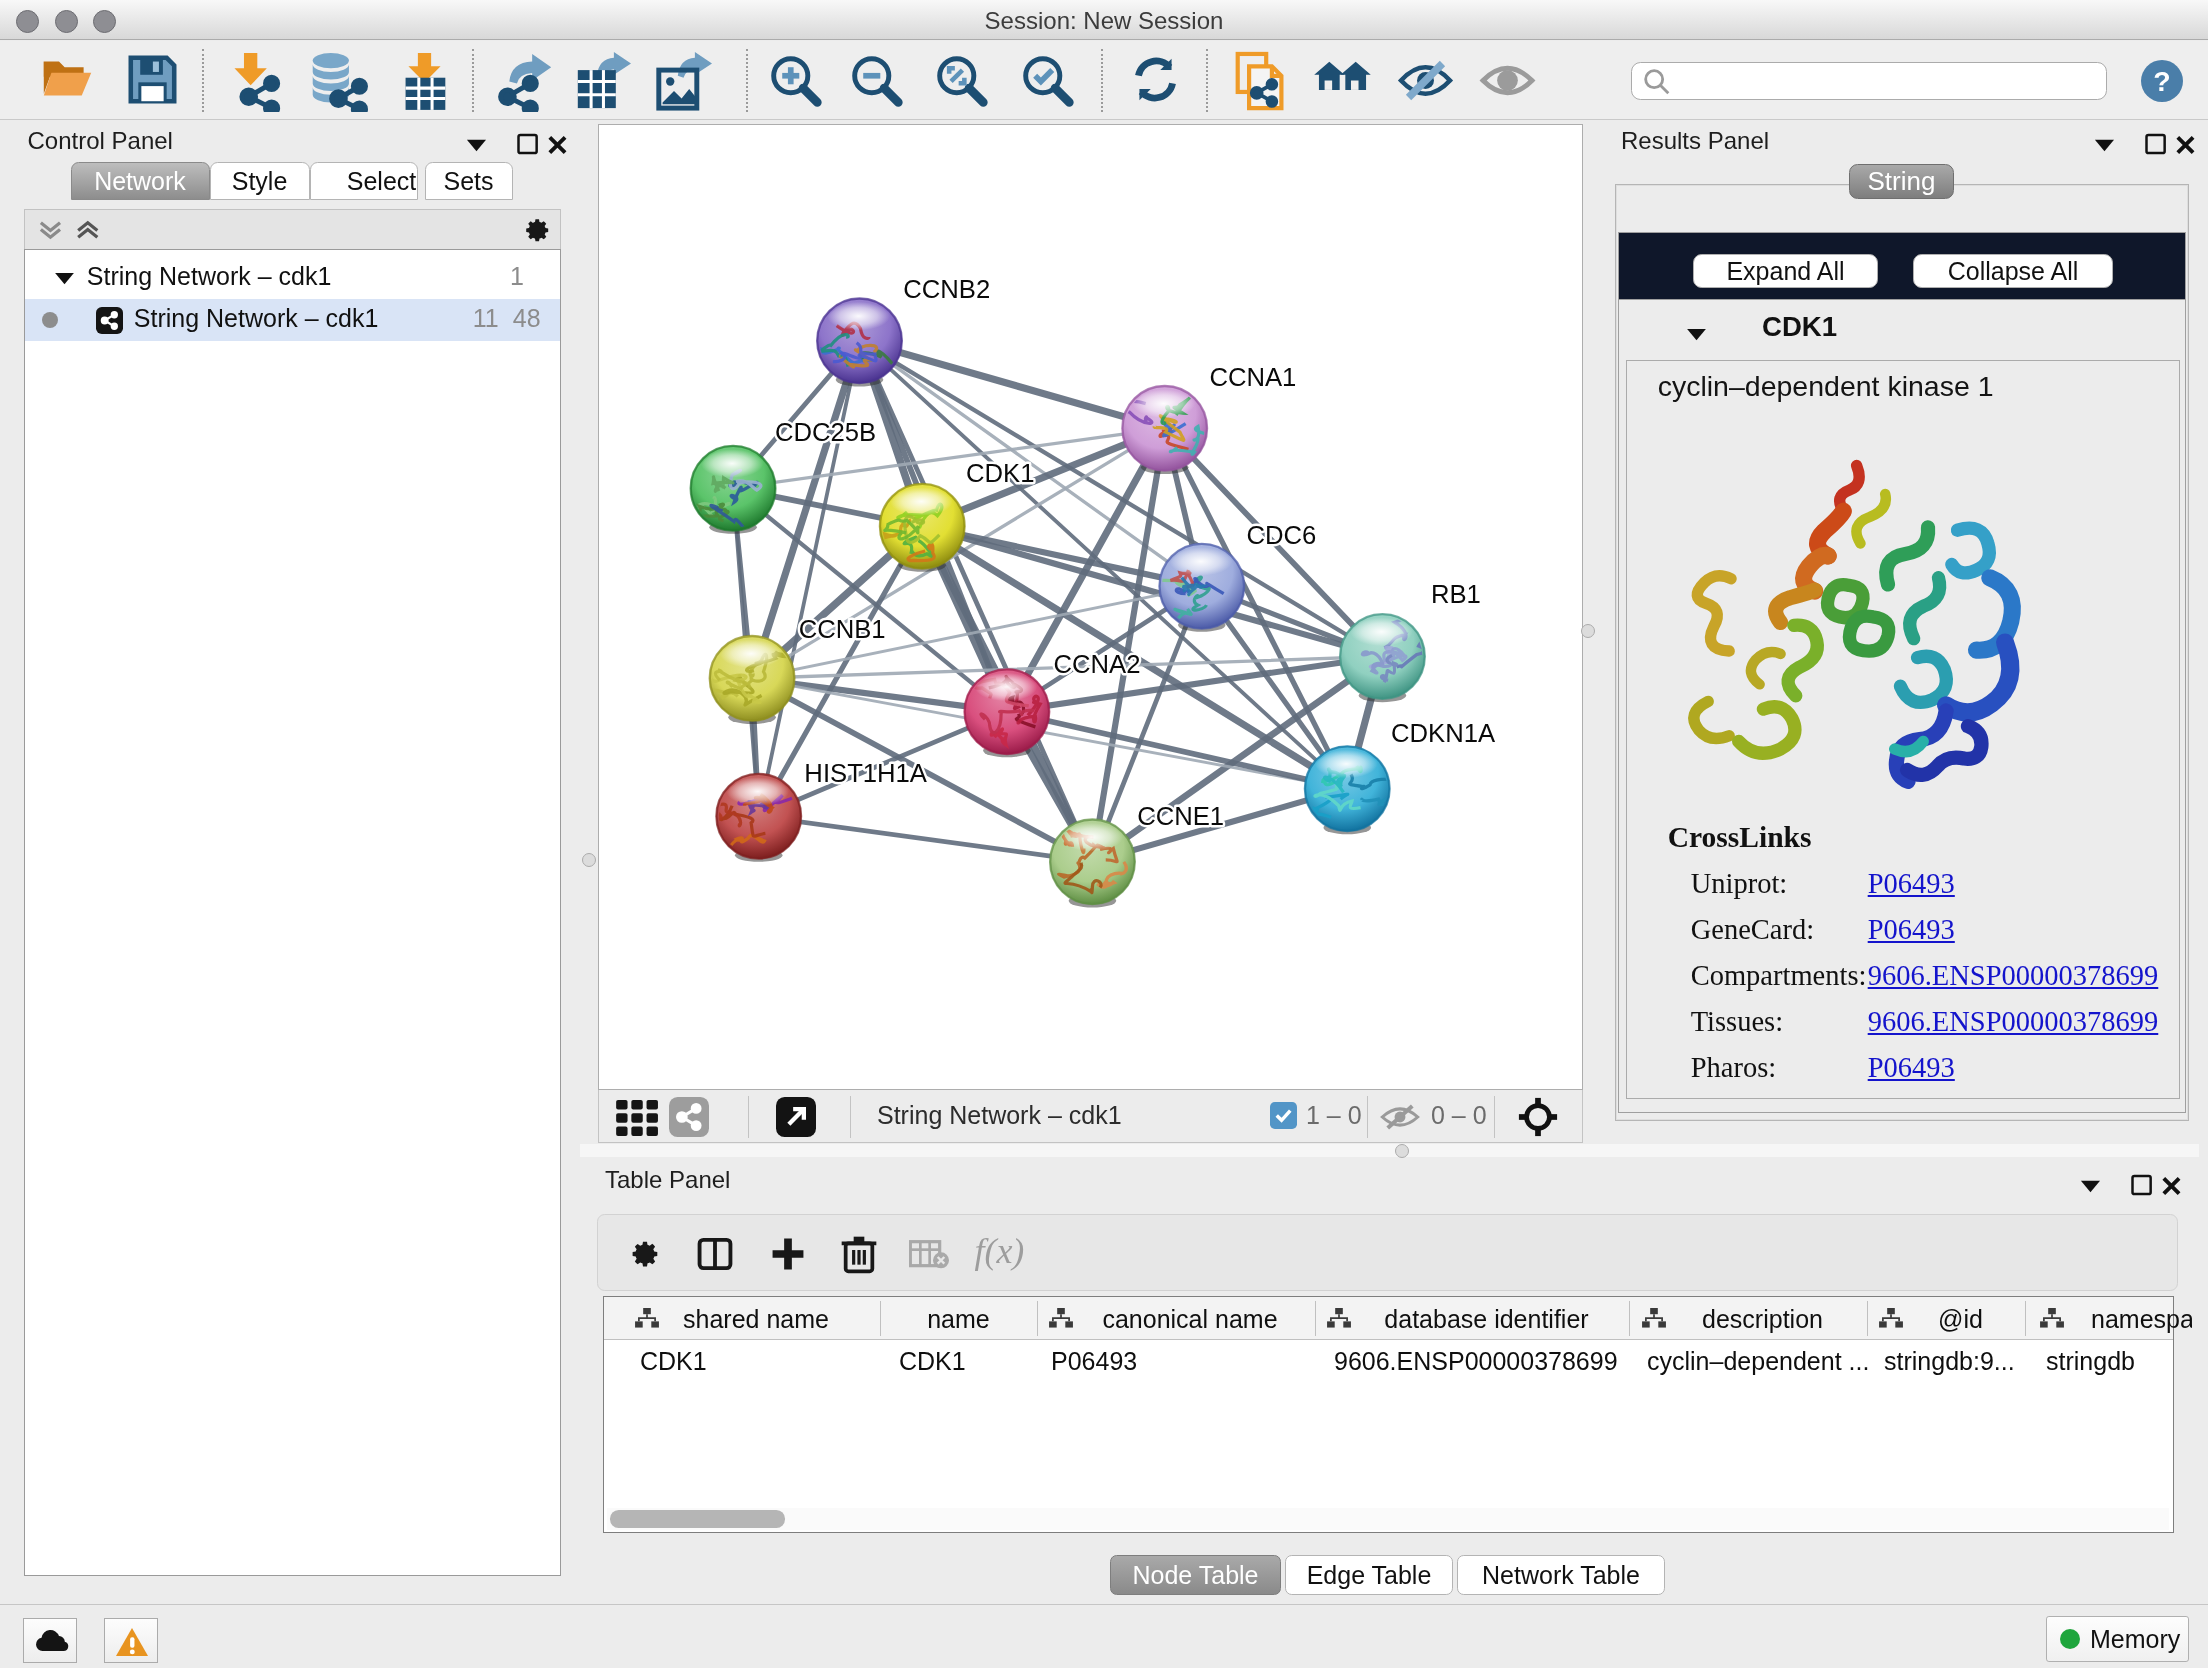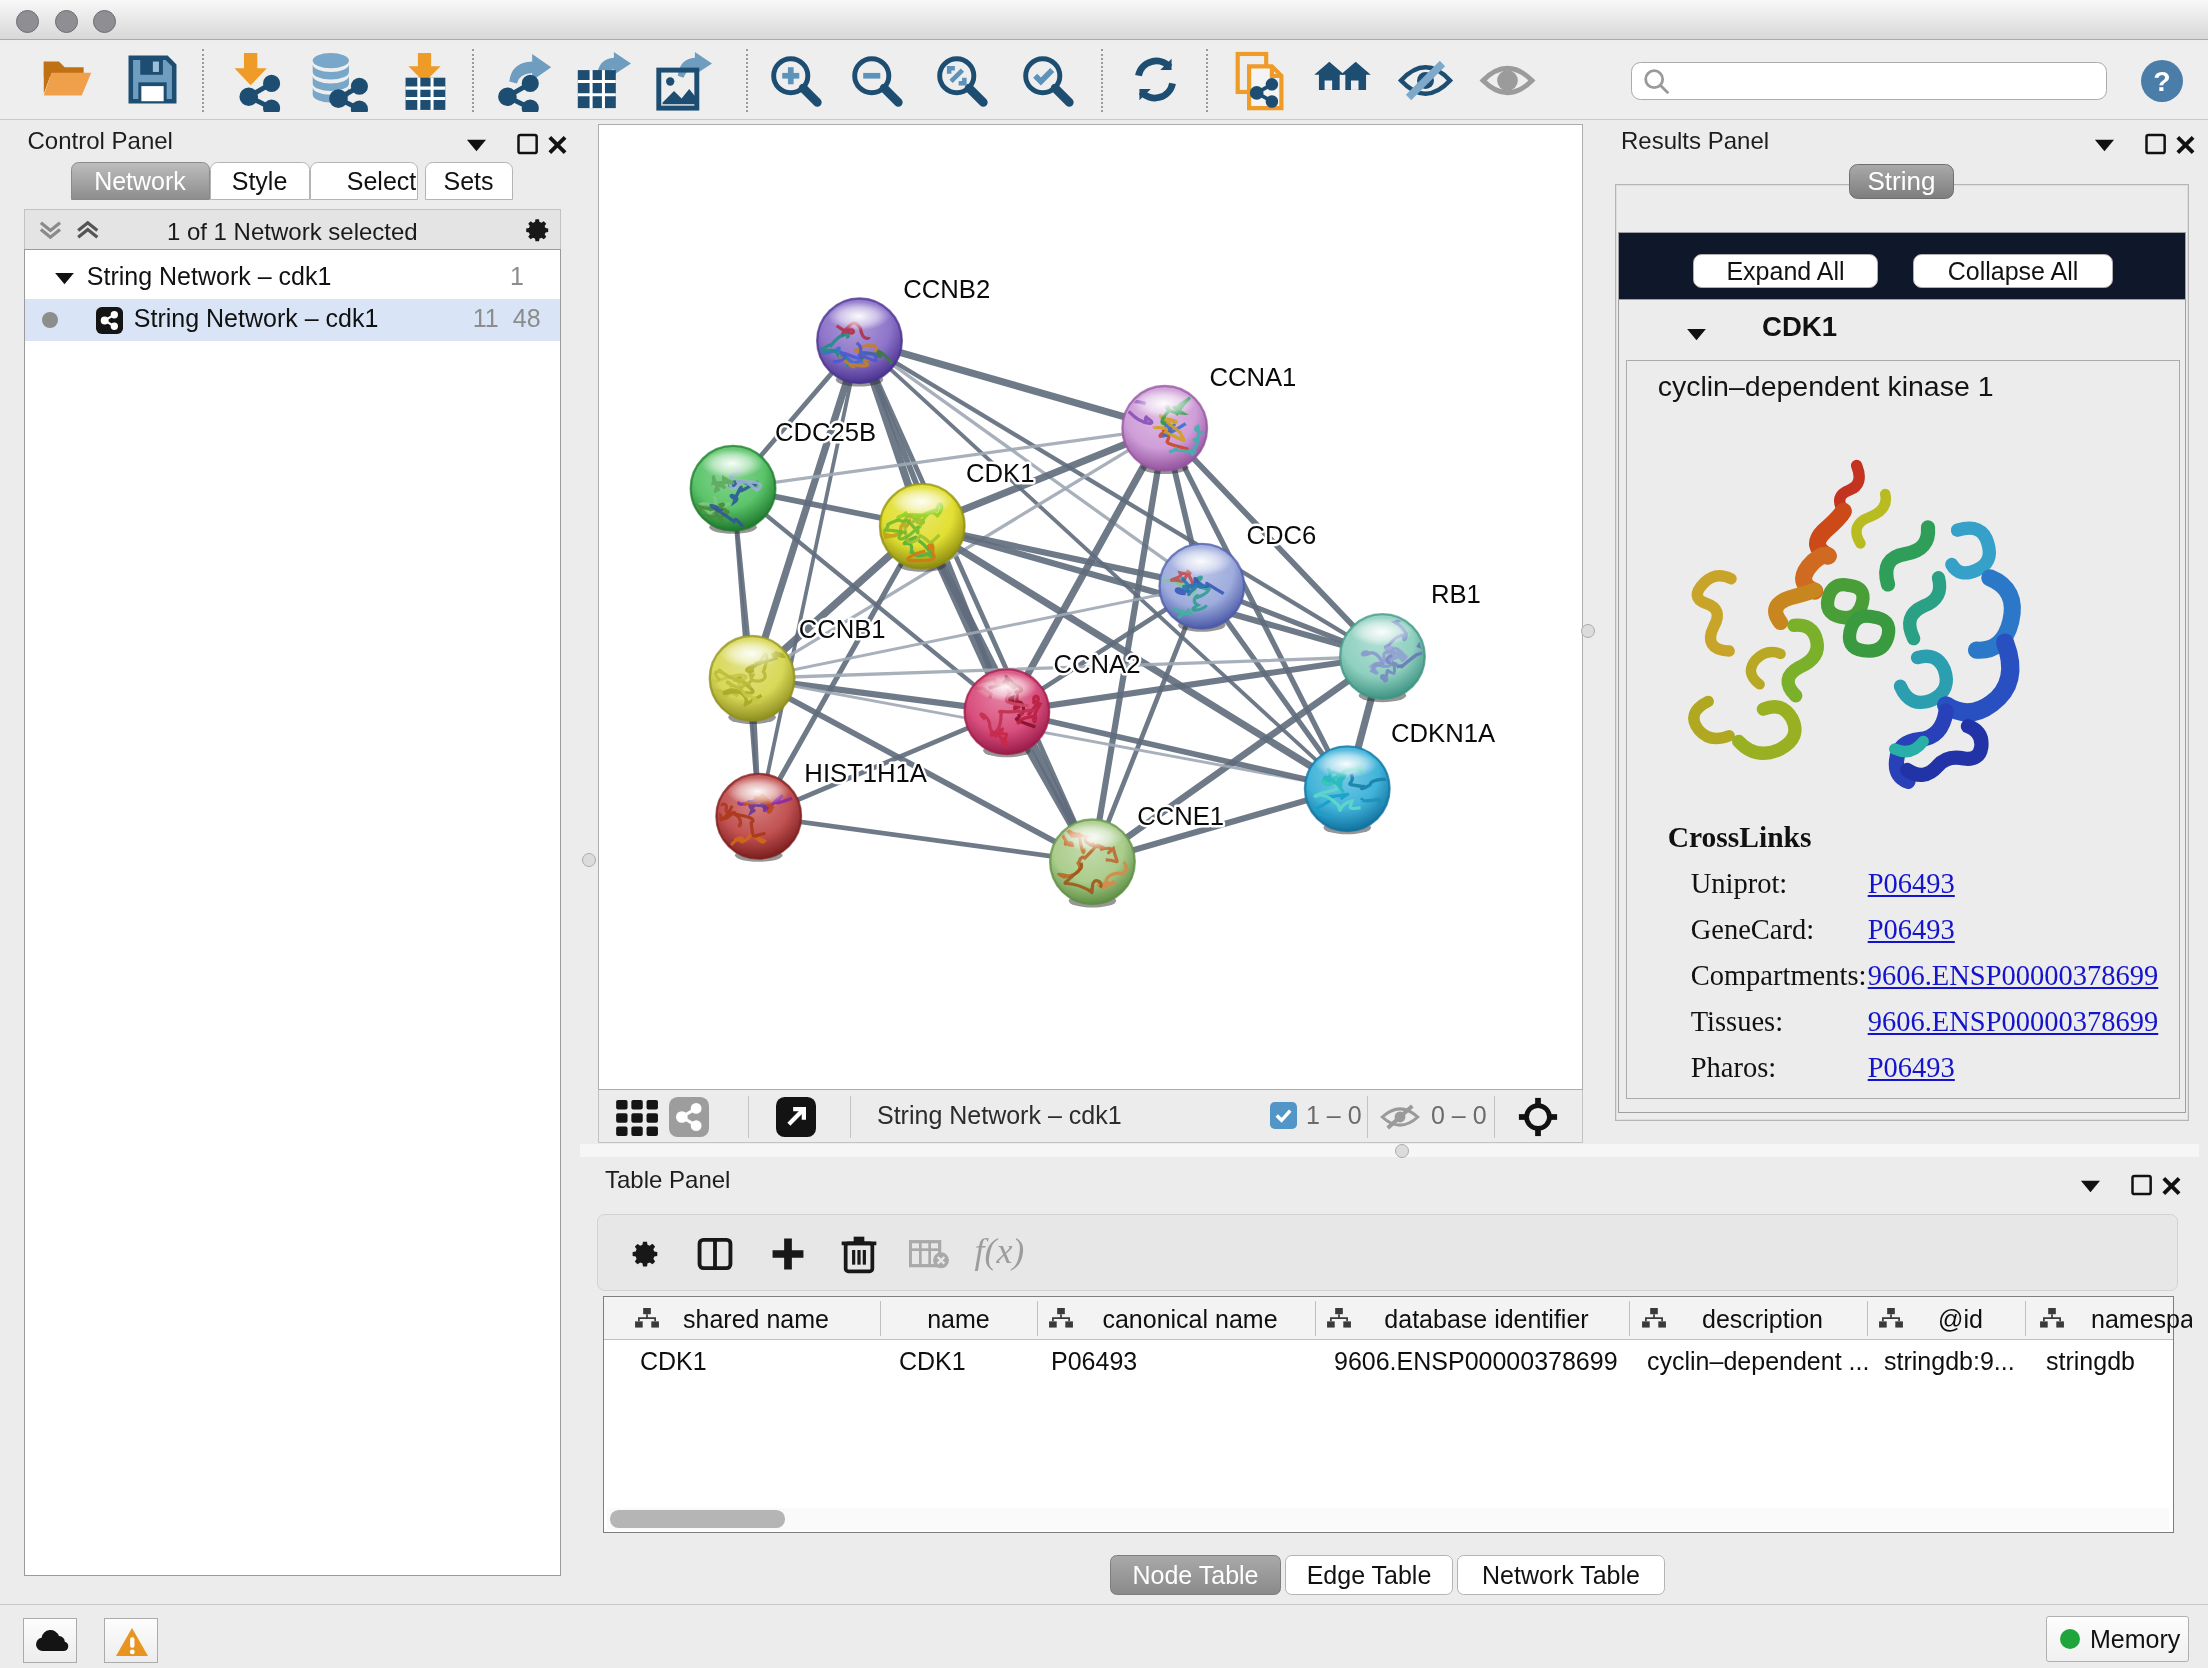--- a/index.html
+++ b/index.html
@@ -35,20 +35,21 @@
 .cell { position:absolute; top:50px; font-size:25px; color:#0f0f0f; }
 .sdot { position:absolute; width:14.3px; height:14.3px; border-radius:50%; background:#dcdcdc; border:1px solid #ababab; }
 
 </style>
 </head>
 <body>
 <div id="titlebar" class="abs">
   <div class="tl" style="left:16px;"></div>
   <div class="tl" style="left:55px;"></div>
   <div class="tl" style="left:93px;"></div>
+  <div id="wtitle">Session: New Session</div>
 </div>
 <div id="toolbar" class="abs">
 
   <svg class="abs" style="left:38px;top:11.4px" width="59" height="55" viewBox="0 0 31 29">
     <path d="M3 5 h8 l3 3 h10 v5 h-21 z" fill="#bf7114"></path>
     <path d="M3 5 v17 l4 -11 h-1 z" fill="#bf7114"></path>
     <path d="M7 11 h21 l-5 12 h-20 z" fill="#f0a04b"></path>
   </svg>
 
   <svg class="abs" style="left:127px;top:13.3px" width="51" height="51" viewBox="0 0 27 27">
@@ -226,21 +227,20 @@
     <svg class="abs" style="left:13.3px; top:6.7px;" width="67" height="27" viewBox="0 0 70 28">
       <g fill="none" stroke="#8a8a8a" stroke-width="3.4">
         <path d="M3 6 l10 8 10 -8"></path>
           <path d="M3 13 l10 8 10 -8"></path>
       </g>
       <g fill="none" stroke="#555" stroke-width="3.4">
         <path d="M42 14 l10 -8 10 8"></path>
           <path d="M42 21 l10 -8 10 8"></path>
       </g>
     </svg>
-    <div class="abs" style="left:0; top:7.6px; width:100%; text-align:center; font-size:24px; color:#1a1a1a;">1 of 1 Network selected</div>
     <svg class="abs" style="left:498px; top:5.7px;" width="28.5" height="28.5" viewBox="0 0 24 24">
       <path fill="#181818" d="M12 8.5a3.5 3.5 0 1 0 0 7 3.5 3.5 0 0 0 0-7zm9.2 5c.05-.5.05-2.5 0-3l-2.3-.4a7 7 0 0 0-.7-1.7l1.35-1.9a9.5 9.5 0 0 0-2.1-2.1l-1.9 1.35a7 7 0 0 0-1.7-.7L13.5 2.8c-.5-.05-2.5-.05-3 0l-.4 2.3a7 7 0 0 0-1.7.7L6.5 4.45a9.5 9.5 0 0 0-2.1 2.1l1.35 1.9a7 7 0 0 0-.7 1.7l-2.3.4c-.05.5-.05 2.5 0 3l2.3.4c.15.6.4 1.17.7 1.7l-1.35 1.9a9.5 9.5 0 0 0 2.1 2.1l1.9-1.35c.53.3 1.1.55 1.7.7l.4 2.3c.5.05 2.5.05 3 0l.4-2.3a7 7 0 0 0 1.7-.7l1.9 1.35a9.5 9.5 0 0 0 2.1-2.1l-1.35-1.9c.3-.53.55-1.1.7-1.7z"></path>
     </svg>
   </div>
   <div class="abs" style="left:14.3px; top:129px; width:537px; height:1327px; background:#fff; border:1px solid #9a9a9a;">
     <div class="abs" style="left:0; top:7.6px; width:100%; height:42px;">
       <svg class="abs" style="left:28.5px; top:13.3px;" width="23" height="15" viewBox="0 0 24 16">
           <path d="M2 2 l20 0 -10 12 z" fill="#111"></path>
         </svg>
       <div class="abs" style="left:62px; top:4.8px; font-size:25px; color:#111;">String Network – cdk1</div>

